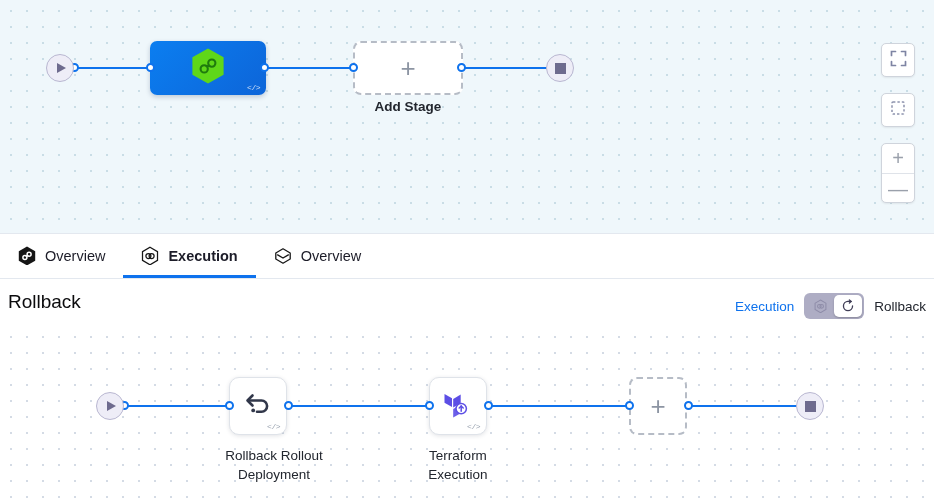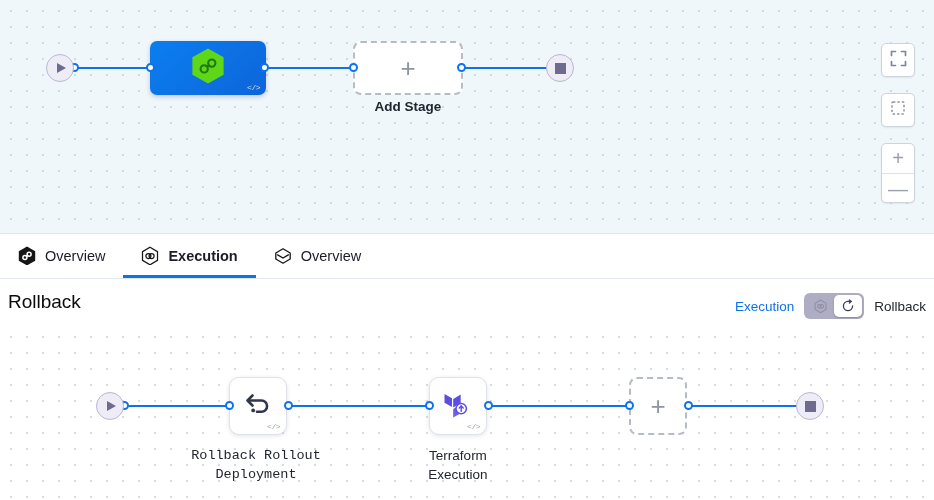--- a/index.html
+++ b/index.html
@@ -307,21 +307,21 @@
         <svg width="30" height="28" viewBox="0 0 30 28" fill="none" stroke="#31374a" stroke-width="2.6" stroke-linecap="round" stroke-linejoin="round">
           <path d="M9.5 5.5 L4.5 10.5 L9.5 15.5"></path>
           <path d="M5.2 10.5 H18.5 A5.6 5.6 0 0 1 18.5 21.7 H14"></path>
           <circle cx="10.2" cy="20.4" r="1.9" fill="#31374a" stroke="none"></circle>
         </svg>
       </span>
       <span class="code-mark dark">&lt;/&gt;</span>
     </div>
     <div class="port" style="left:225px; top:75px;"></div>
     <div class="port" style="left:284px; top:75px;"></div>
-    <div class="node-label" style="left:186px; top:120px; width:140px;font-family:Liberation Mono, monospace;">Rollback Rollout
+    <div class="node-label" style="left:204px; top:120px; width:140px;">Rollback Rollout
 Deployment</div>
 
     <div class="step-node" style="left:429px; top:51px;">
       <span>
         <svg width="32" height="30" viewBox="0 0 32 30">
           <g fill="#5c4ee5">
             <polygon points="2.5,5.0 10.0,9.3 10.0,18.0 2.5,13.7"></polygon>
             <polygon points="11.2,9.9 18.7,5.6 18.7,14.3 11.2,18.6"></polygon>
             <polygon points="11.2,19.9 18.7,15.6 18.7,24.3 11.2,28.6" opacity="0.9"></polygon>
           </g>

